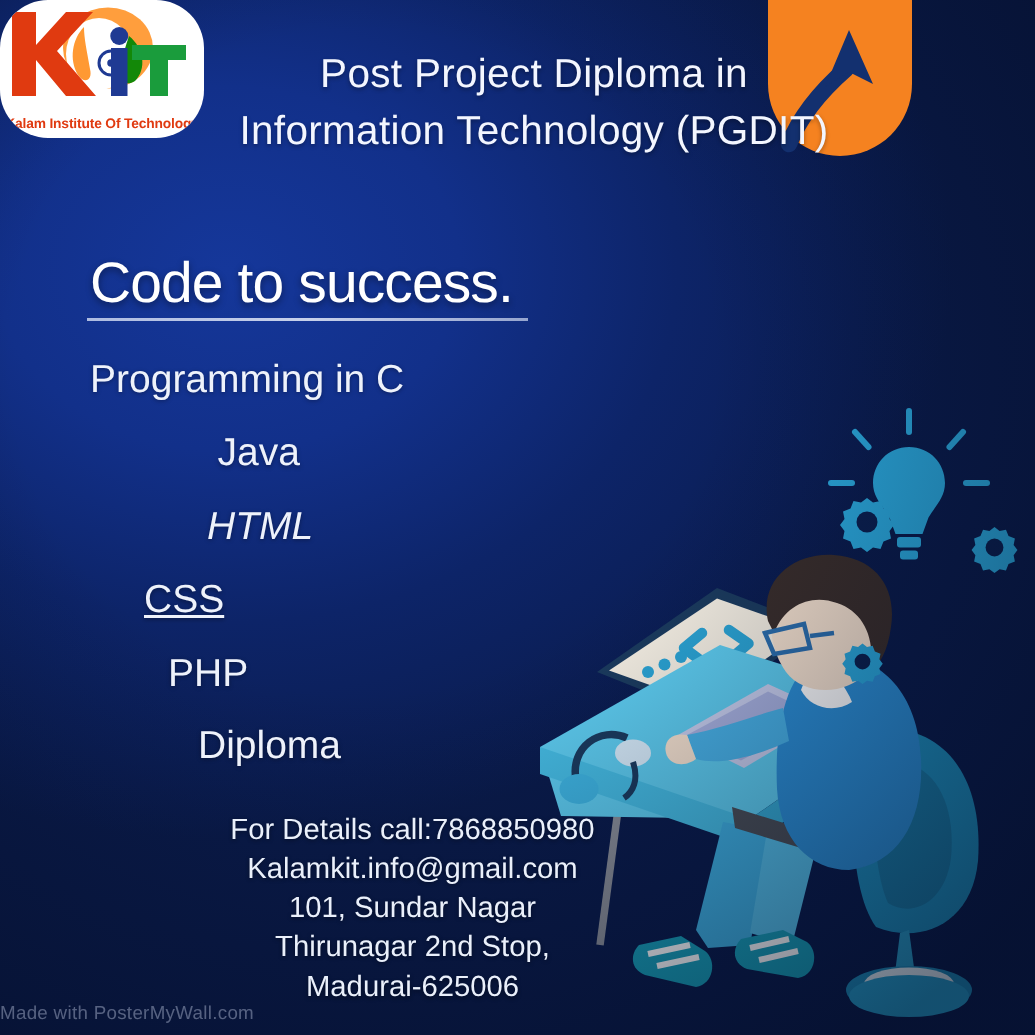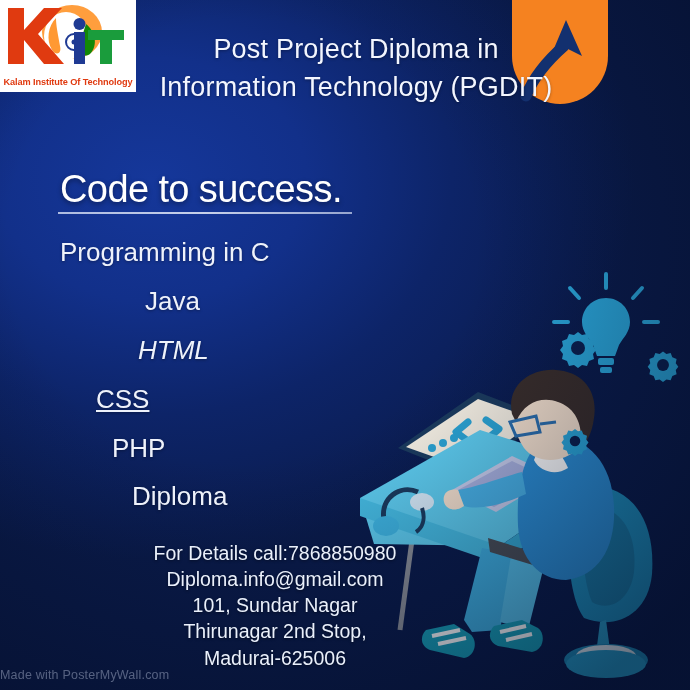--- a/index.html
+++ b/index.html
@@ -24,20 +24,21 @@
     pointer-events: none;
   }
 
   
   .logo-box {
     position: absolute;
     left: 0; top: 0;
     width: 136px; height: 92px;
     background: #ffffff;
     overflow: hidden;
+    border-radius: 32px;
   }
   .logo-mark {
     position: absolute;
     left: 0; top: 2px;
     width: 136px; height: 68px;
   }
   .logo-caption {
     position: absolute;
     left: 0; bottom: 5px;
     width: 136px;
@@ -287,21 +288,21 @@
     <div class="course-item i0">Programming in C</div>
     <div class="course-item i1">Java</div>
     <div class="course-item i2">HTML</div>
     <div class="course-item i3">CSS</div>
     <div class="course-item i4">PHP</div>
     <div class="course-item i5">Diploma</div>
   </div>
 
   <div class="contact">
     <div class="contact-line">For Details call:7868850980</div>
-    <div class="contact-line">Diploma.info@gmail.com</div>
+    <div class="contact-line">Kalamkit.info@gmail.com</div>
     <div class="contact-line">101, Sundar Nagar</div>
     <div class="contact-line">Thirunagar 2nd Stop,</div>
     <div class="contact-line">Madurai-625006</div>
   </div>
 
   <div class="watermark">Made with PosterMyWall.com</div>
 
 </div>
 
 </body></html>

